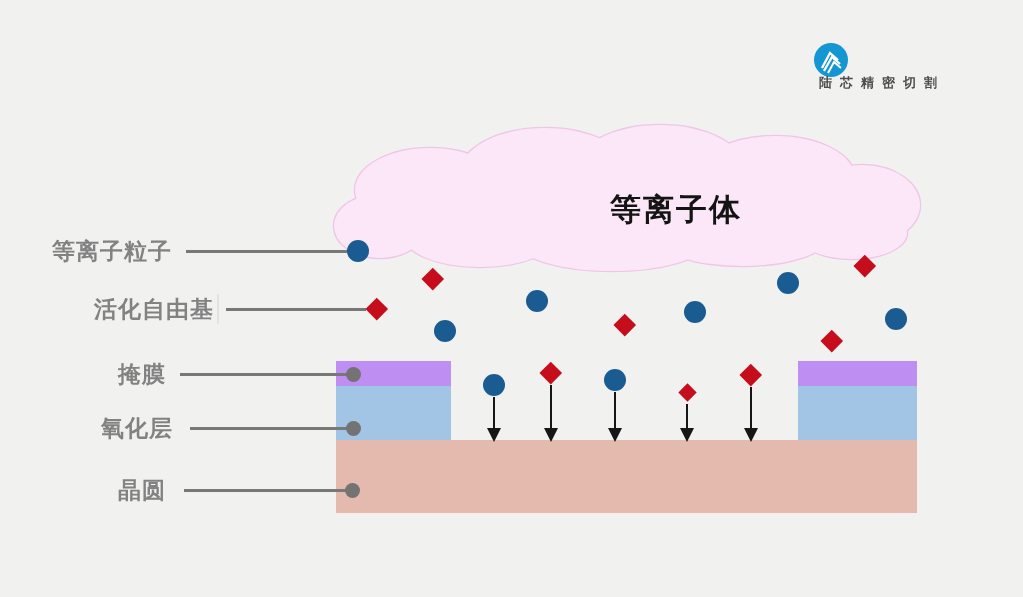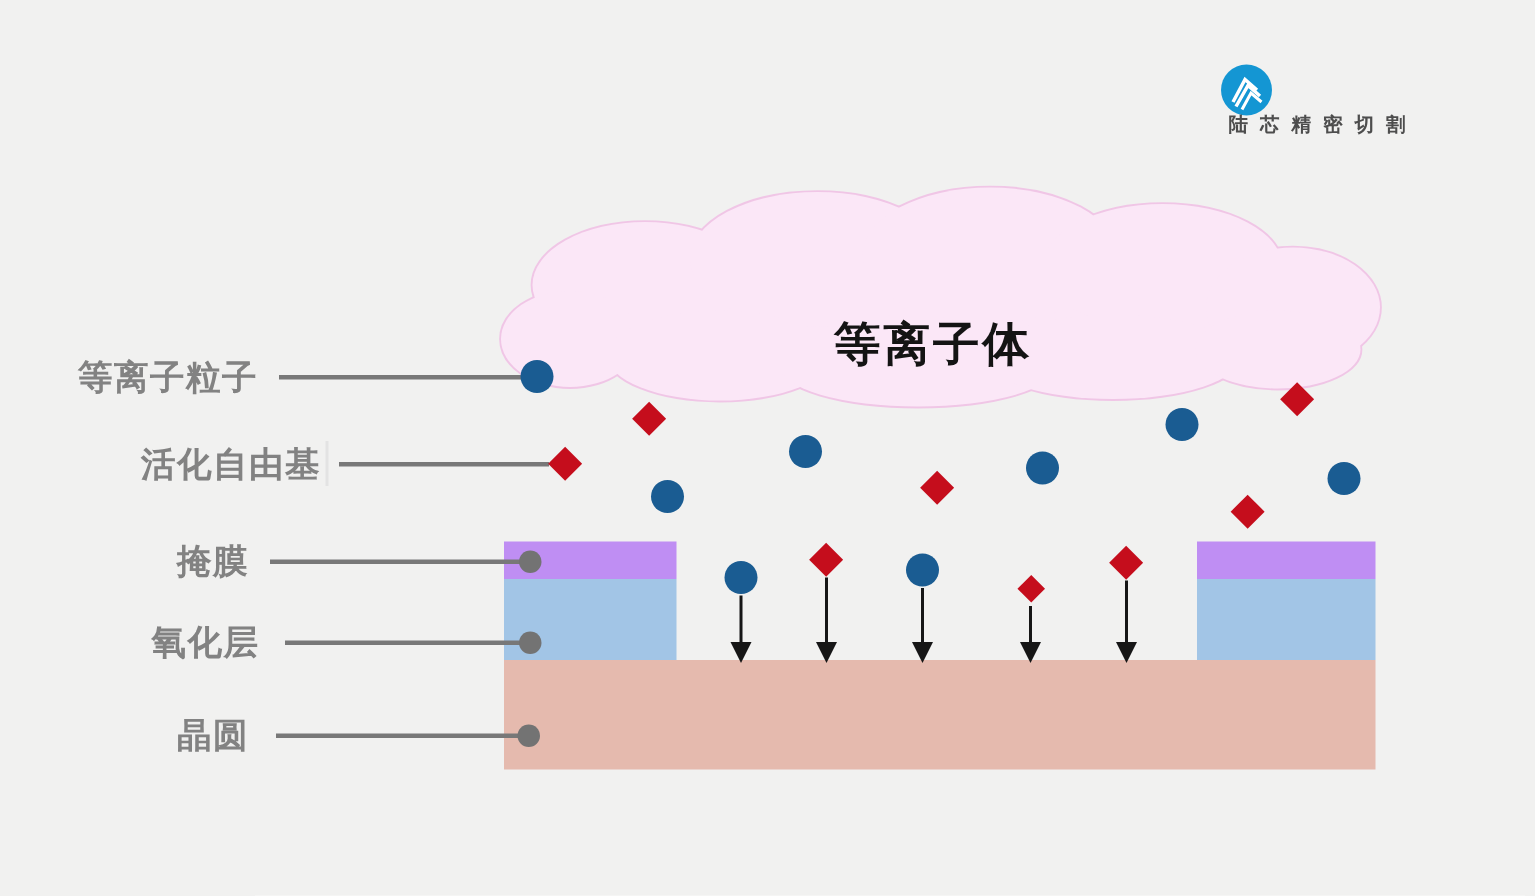--- a/index.html
+++ b/index.html
@@ -18,23 +18,22 @@
   }
   .logo-sub{
     position:absolute;left:14px;top:44px;
     font-size:13px;font-weight:600;letter-spacing:8px;
     color:#4d4d4d;white-space:nowrap;
   }
   
   .cloud-svg{position:absolute;left:0;top:0;pointer-events:none;}
   .plasma-title{
     position:absolute;left:502px;top:189px;width:240px;
-    text-align:center;font-size:31px;font-weight:700;color:#141414;
+    text-align:right;font-size:31px;font-weight:700;color:#141414;
     letter-spacing:2px;
-    margin-top:20px;
   }
   
   .layer{position:absolute;}
   
   .p-blue{position:absolute;border-radius:50%;background:#1a5c92;}
   .p-red{position:absolute;background:#c50d1c;transform:rotate(45deg);}
   .p-gray{position:absolute;border-radius:50%;background:#737373;}
   
   .leader{position:absolute;height:3px;background:#787878;}
   .lbl{

